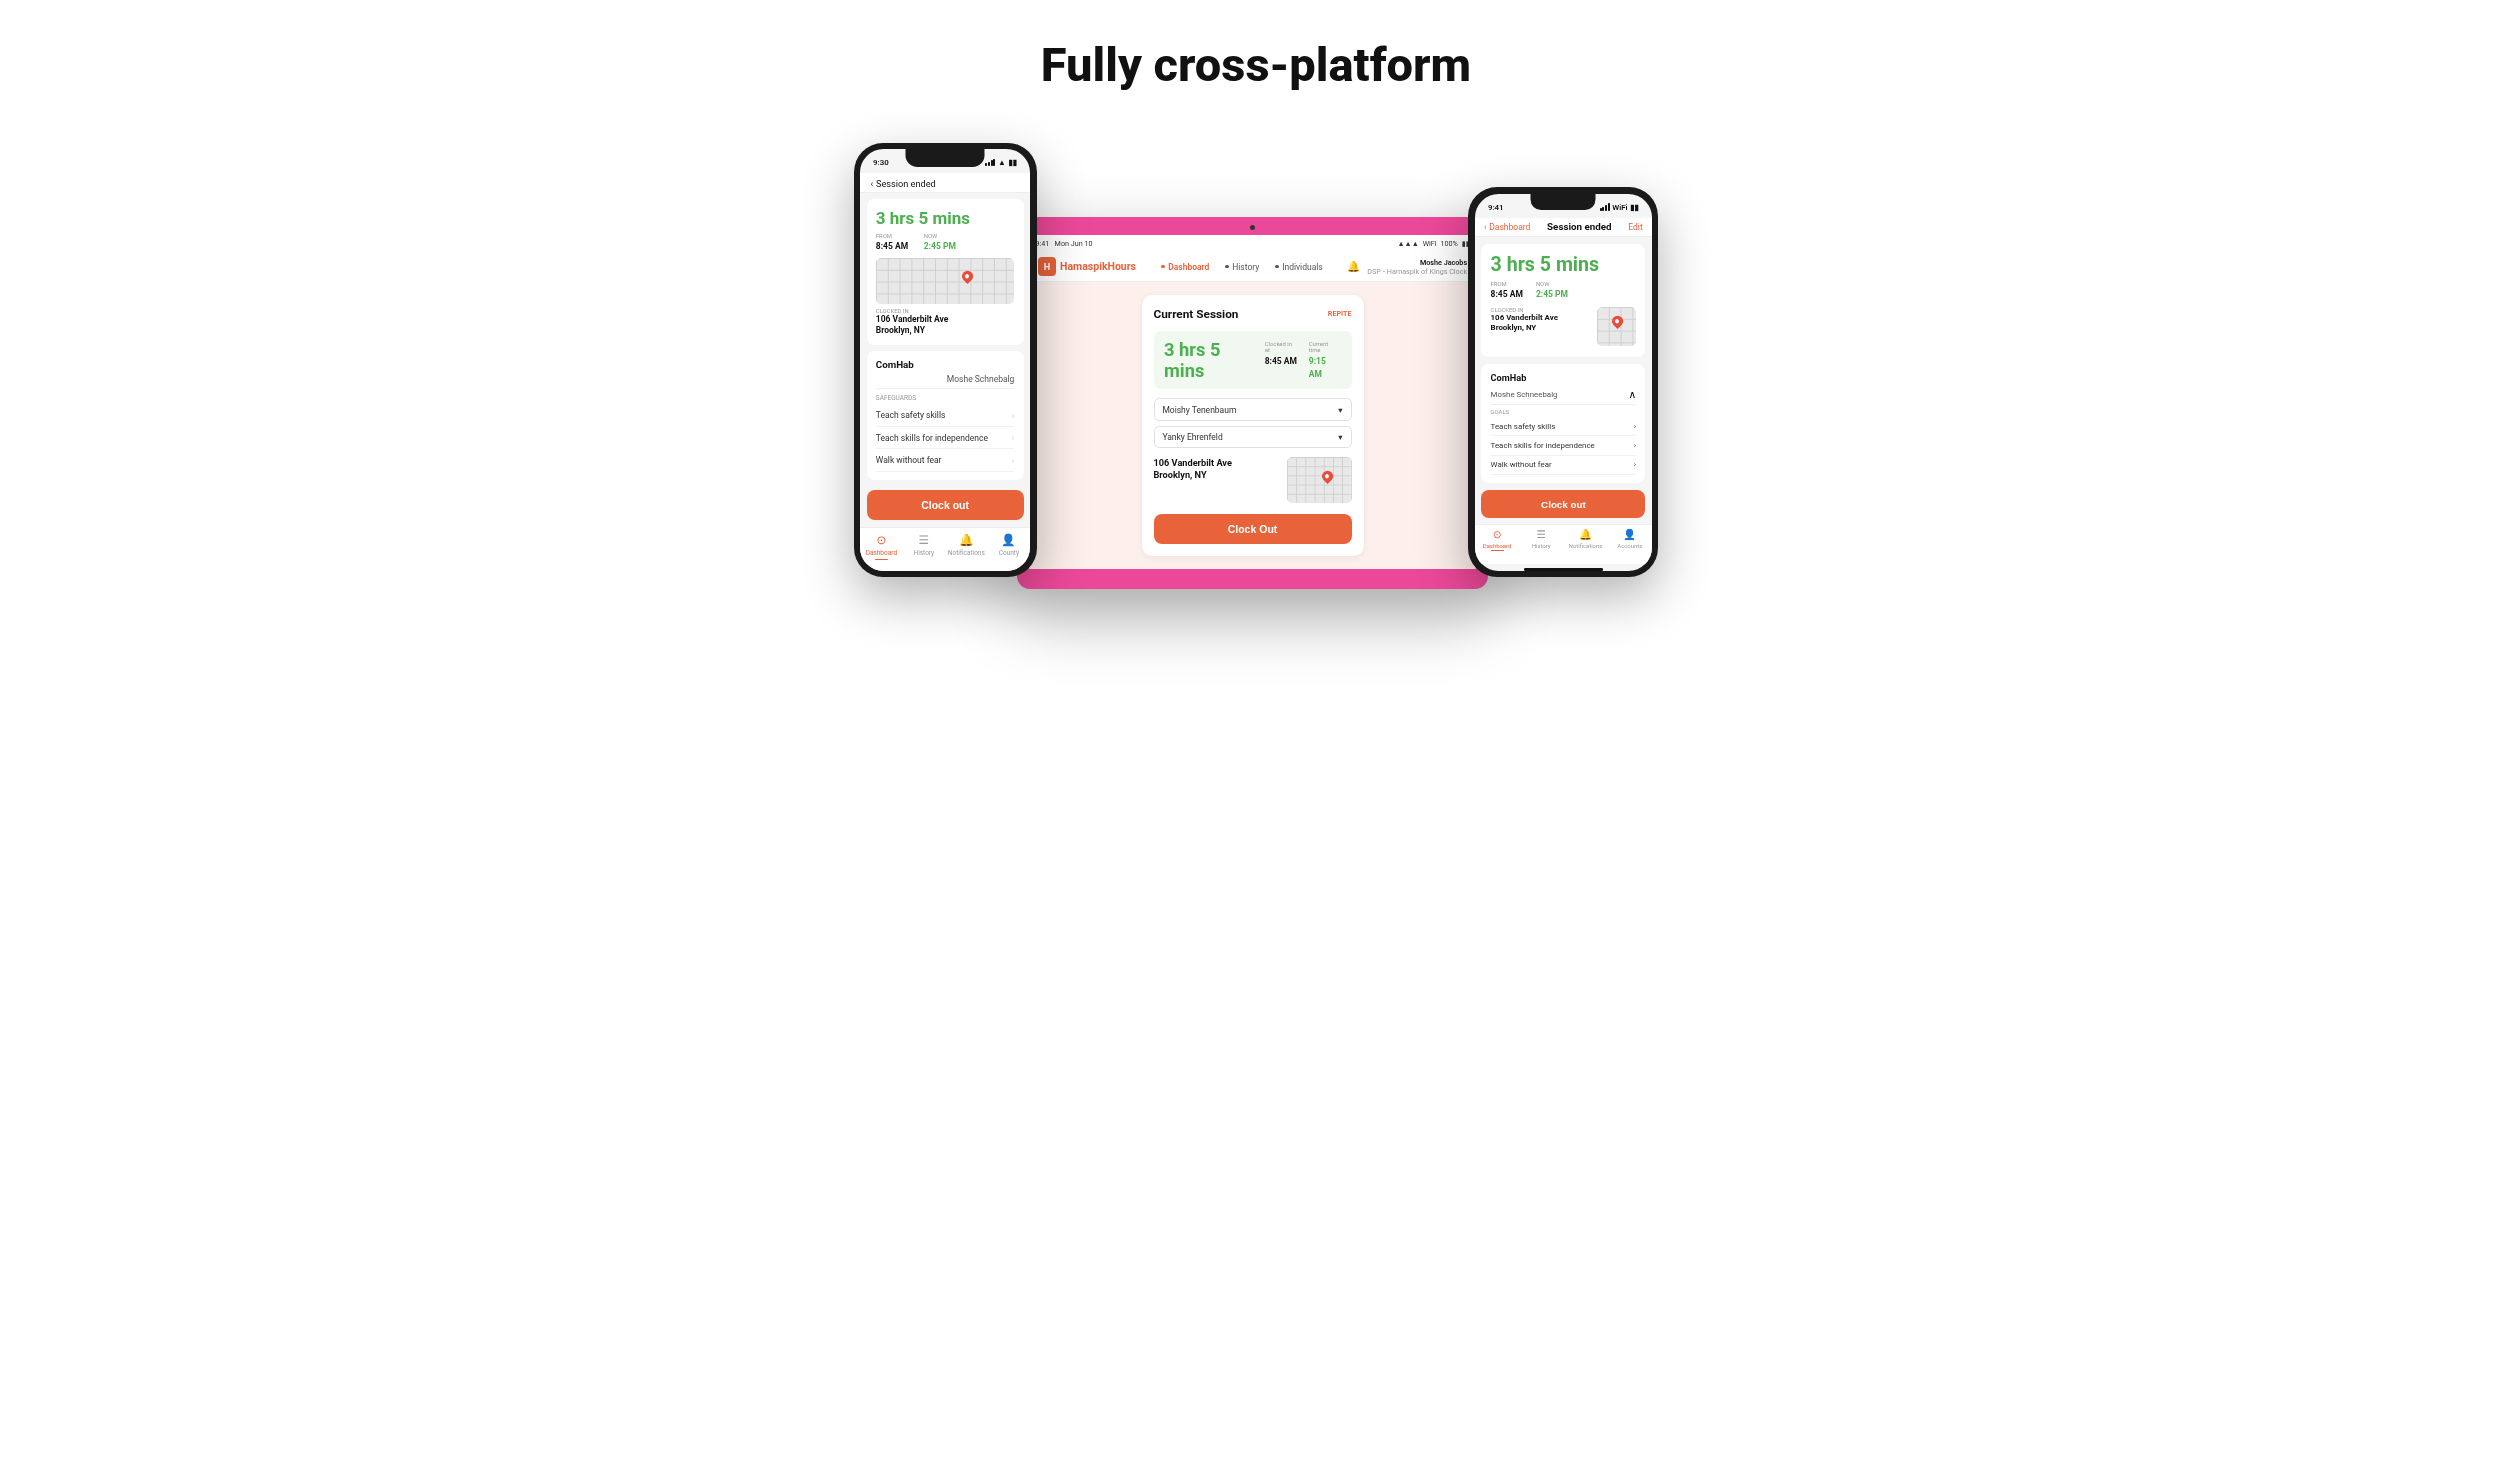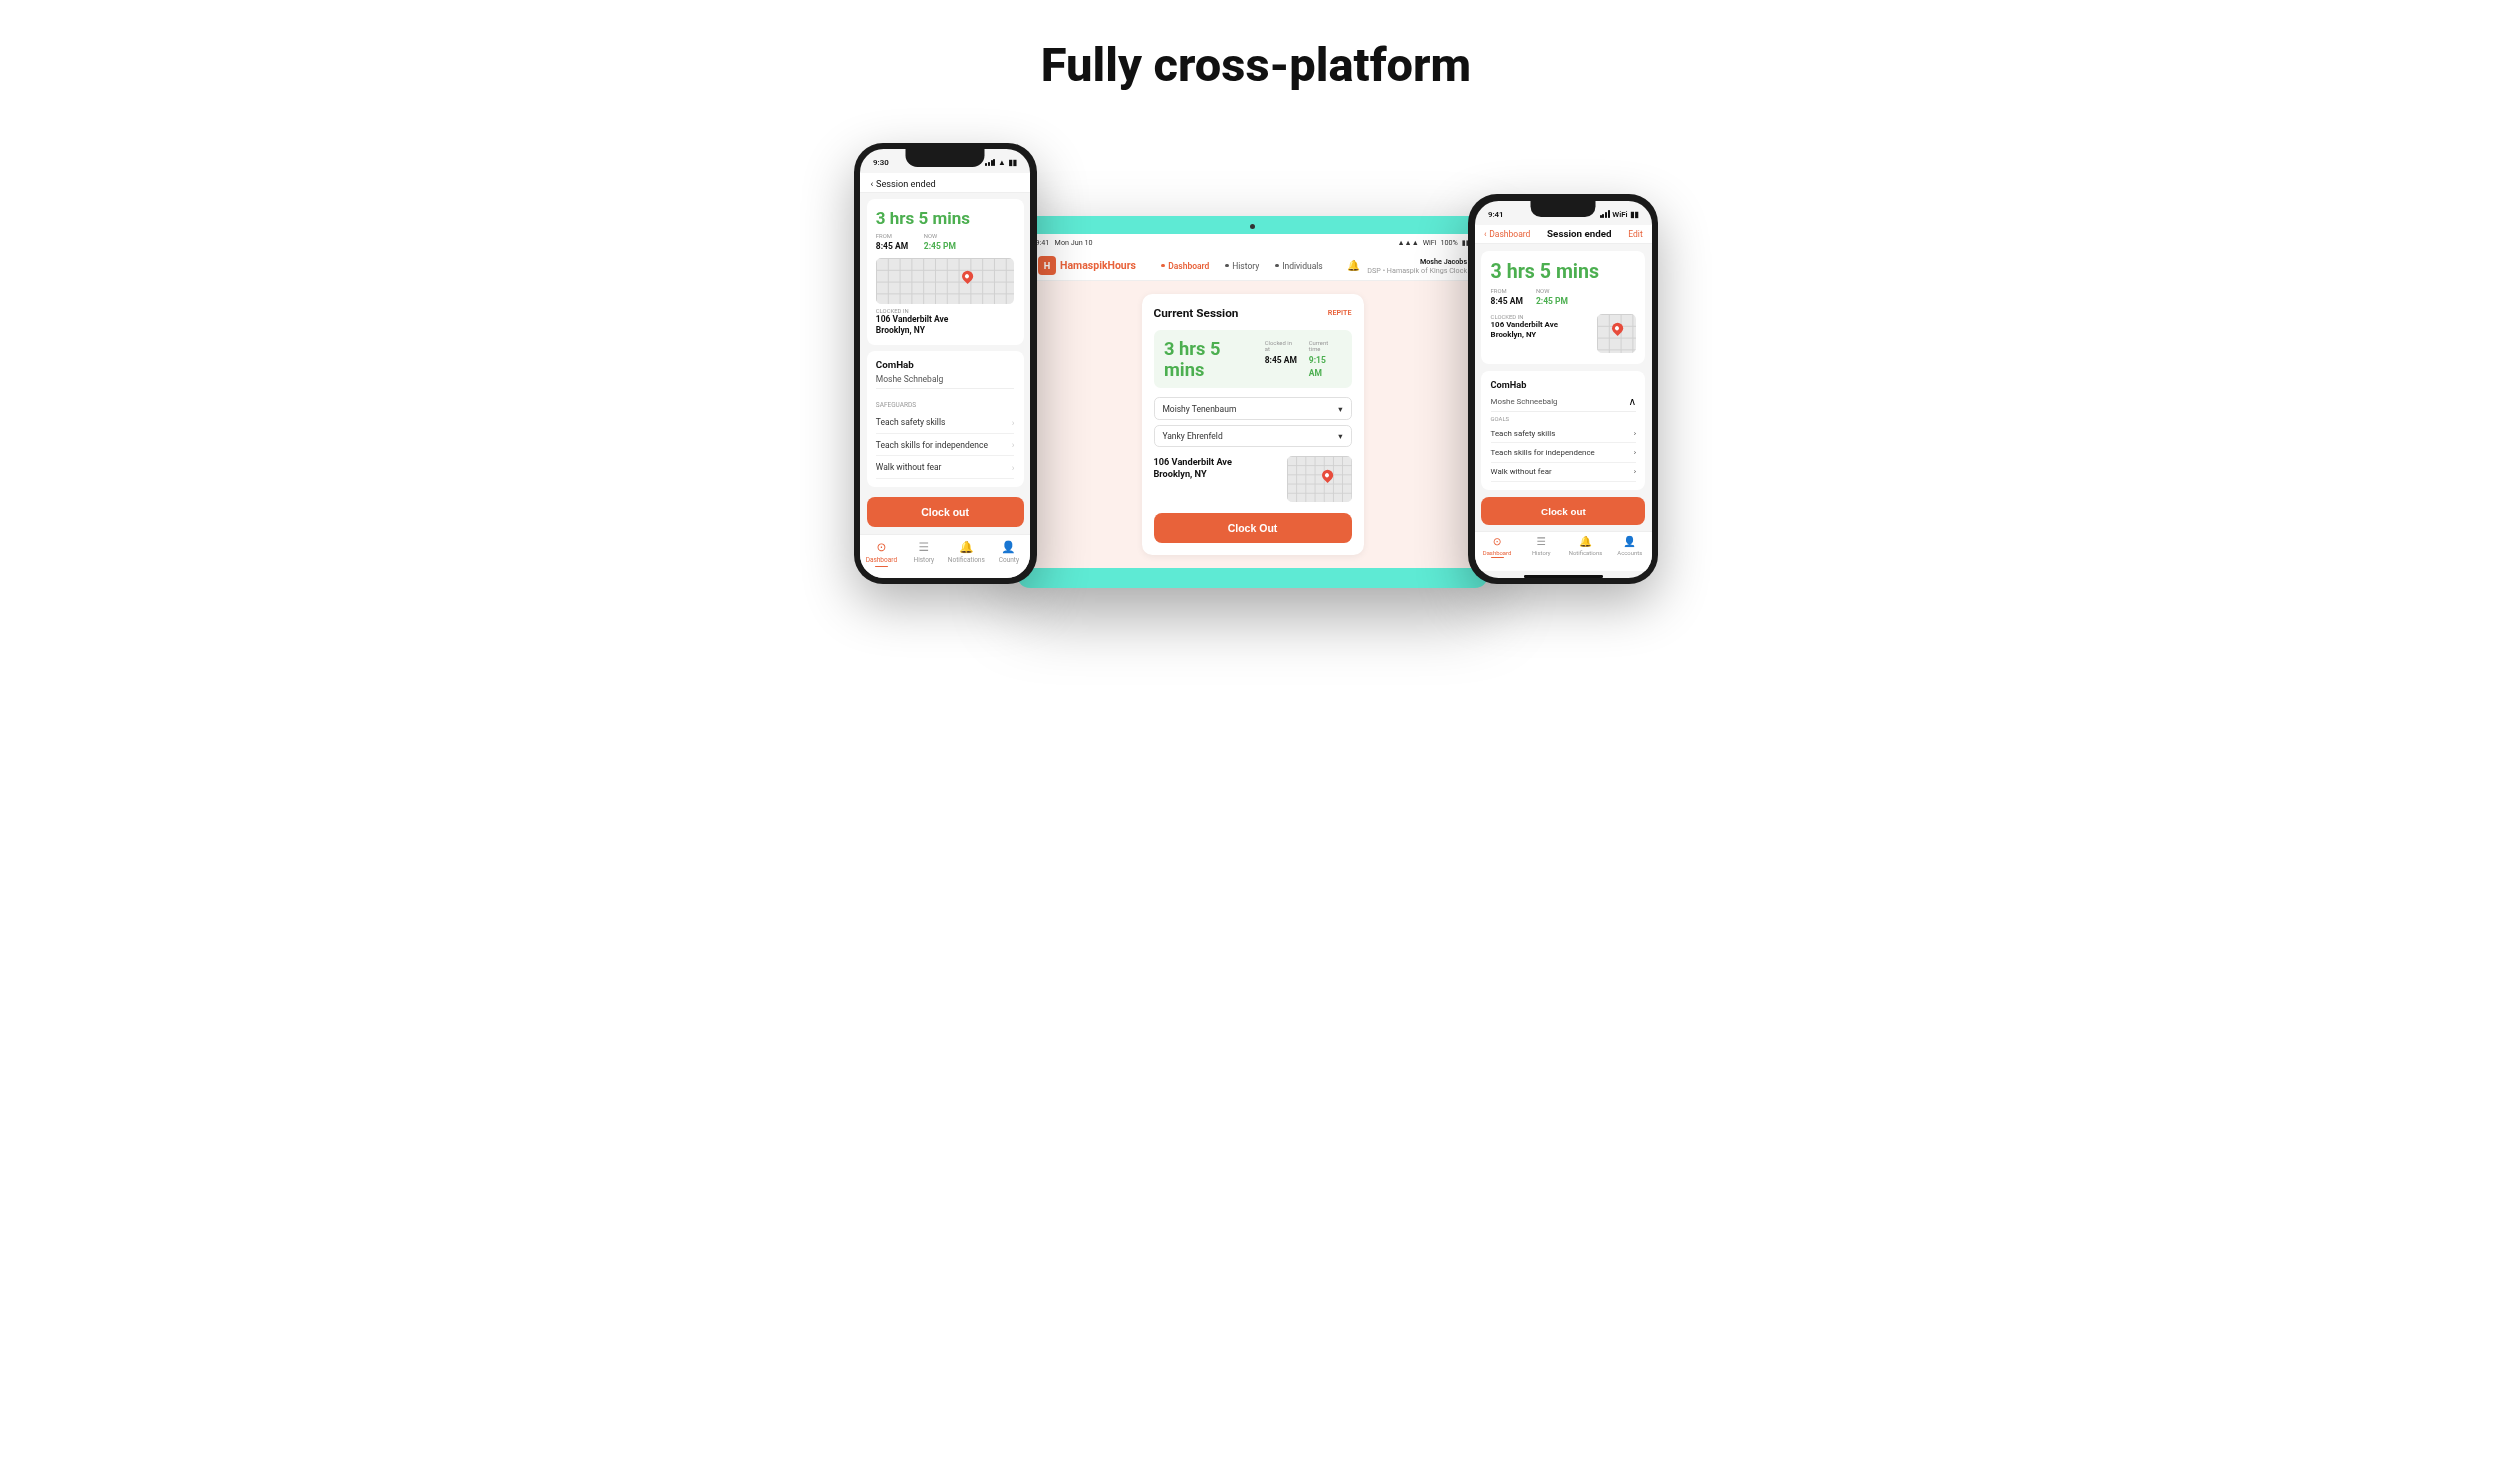--- a/index.html
+++ b/index.html
@@ -197,21 +197,22 @@
       font-size: 9.8px;
       font-weight: 700;
       color: #111;
       margin-bottom: 3.9px;
     }
     .service-person {
       font-size: 8.5px;
       color: #555;
       border-bottom: 0.7px solid #eee;
       padding-bottom: 3.9px;
-      margin-bottom: 12px;
+      margin-bottom: 5px;
+      text-align: right;
     }
     .safeguards-label {
       font-size: 6.5px;
       color: #999;
       text-transform: uppercase;
       margin-bottom: 2.6px;
     }
     .safeguard-item {
       display: flex;
       justify-content: space-between;
@@ -260,27 +261,27 @@
     .tab-underline {
       width: 13px;
       height: 1.3px;
       background: #E8623A;
       border-radius: 0.7px;
     }
 
     
     .tablet {
       width: 471px;
-      background: #5eead4;
+      background: #ec4899;
       border-radius: 13px;
       padding: 7.9px 7.9px 19.6px;
       box-shadow: 0 26px 65px rgba(0,0,0,0.35);
       position: relative;
       z-index: 1;
-      margin: 16px -19.6px;
+      margin: 8px -19.6px;
     }
     .tablet-camera {
       width: 5.2px;
       height: 5.2px;
       background: #333;
       border-radius: 50%;
       margin: 0 auto 5.2px;
     }
     .tablet-inner {
       background: #fff;

